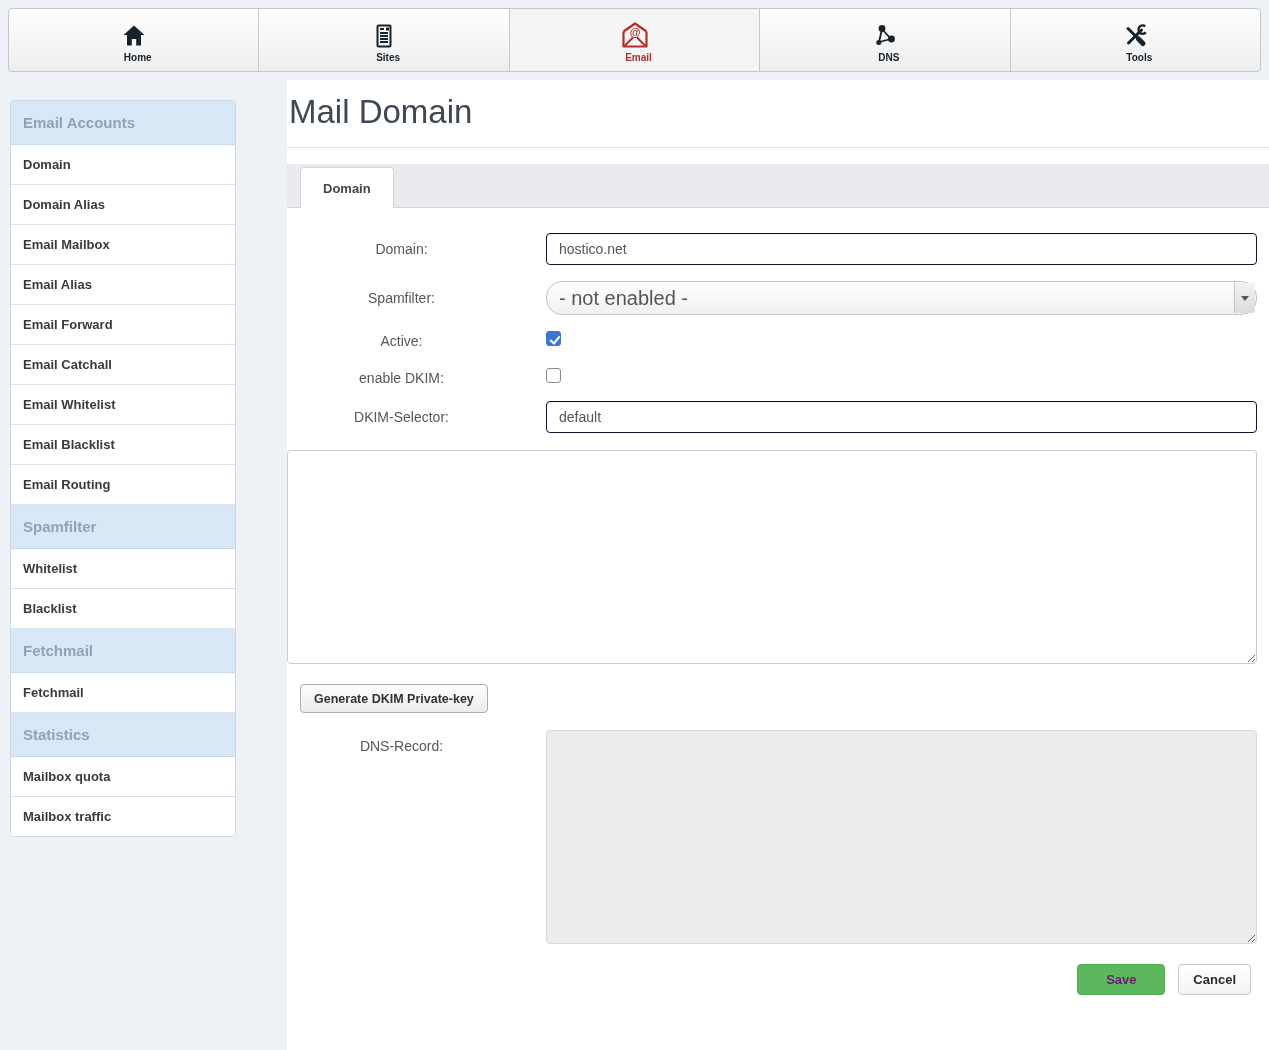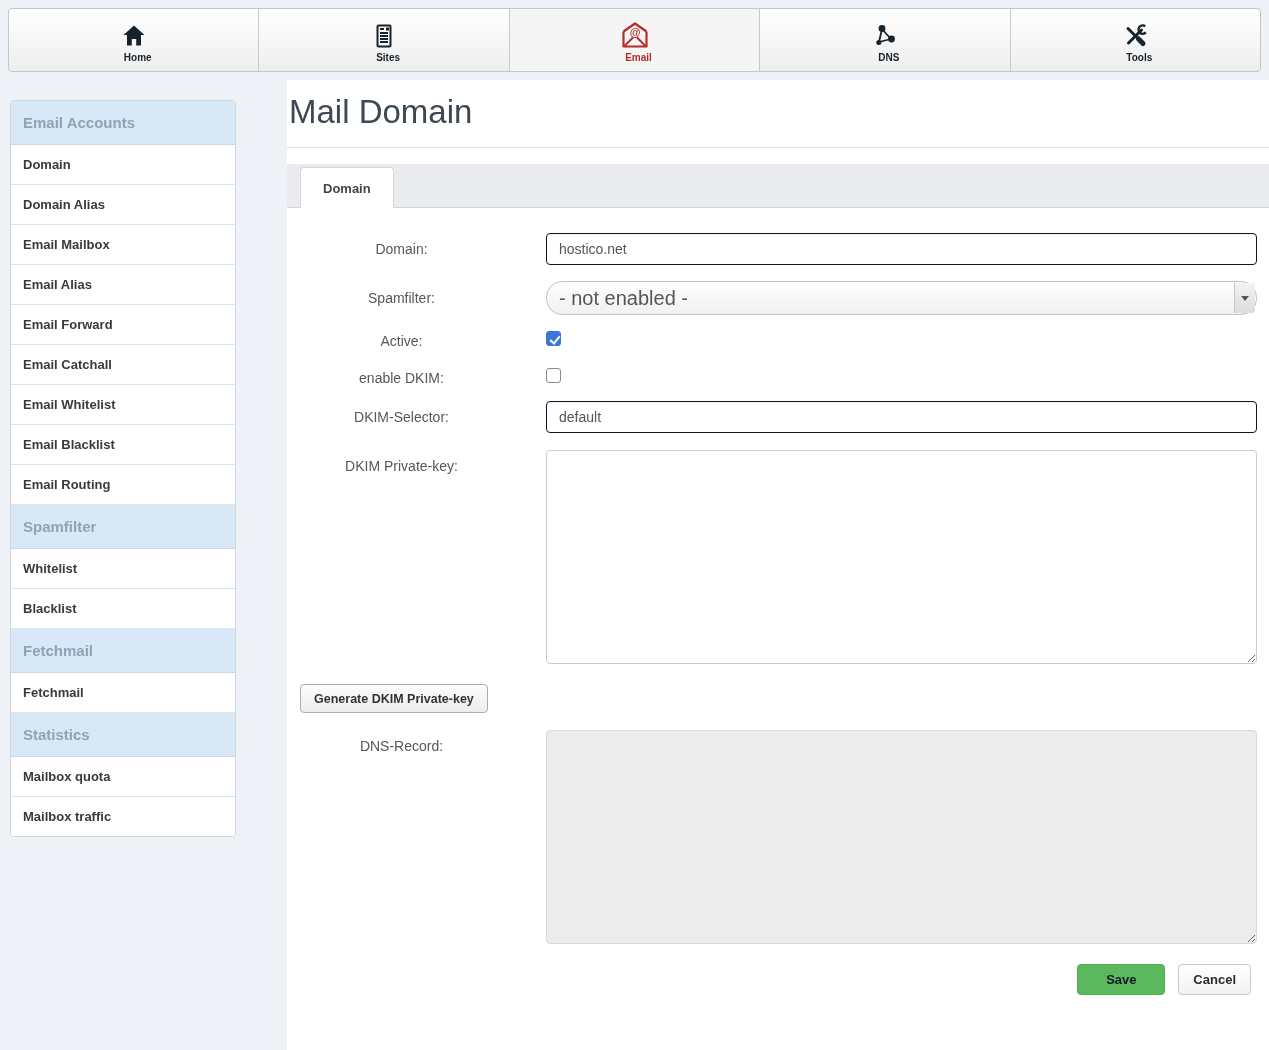--- a/index.html
+++ b/index.html
@@ -123,21 +123,21 @@
   textarea.ta {
     width:100%; height:214px; border:1px solid #ccc; border-radius:4px;
     padding:8px 12px; font-size:14px; color:#555; background:#fff;
     font-family:"Liberation Sans", sans-serif; resize:vertical; outline:none;
   }
   textarea.ta-disabled { background:#ececec; border-color:#d9d9d9; }
 
   .actions { display:flex; justify-content:flex-end; gap:13px; margin:0 18px 0 0; }
   .btn-save {
     width:88px; height:31px; border:1px solid #4cae4c; border-radius:4px;
-    background:var(--save_green,#5cb85c); color:#0f172a; font-size:13px; font-weight:bold;
+    background:var(--save_green,#5cb85c); color:#701a75; font-size:13px; font-weight:bold;
     cursor:pointer; display:flex; align-items:center; justify-content:center;
     font-family:"Liberation Sans", sans-serif;
   }
   .btn-cancel {
     height:31px; padding:0 14px; border:1px solid #c8c8c8; border-radius:4px;
     background:linear-gradient(#ffffff,#f2f2f2); color:#2b2b2b; font-size:13px; font-weight:bold;
     cursor:pointer; display:flex; align-items:center; justify-content:center;
     font-family:"Liberation Sans", sans-serif;
   }
 
@@ -270,21 +270,20 @@
     </div>
 
     <div class="frow" style="margin-bottom:17px;">
       <div class="flabel">DKIM-Selector:</div>
       <div class="fcontrol">
         <input class="text" type="text" value="default" style="">
       </div>
     </div>
 
     <div class="frow top">
-      <div class="flabel">DKIM Private-key:</div>
       <div class="fcontrol">
         <textarea class="ta" style=""></textarea>
       </div>
     </div>
 
     <div class="gen-btn-row">
       <button class="btn">Generate DKIM Private-key</button>
     </div>
 
     <div class="frow top">

